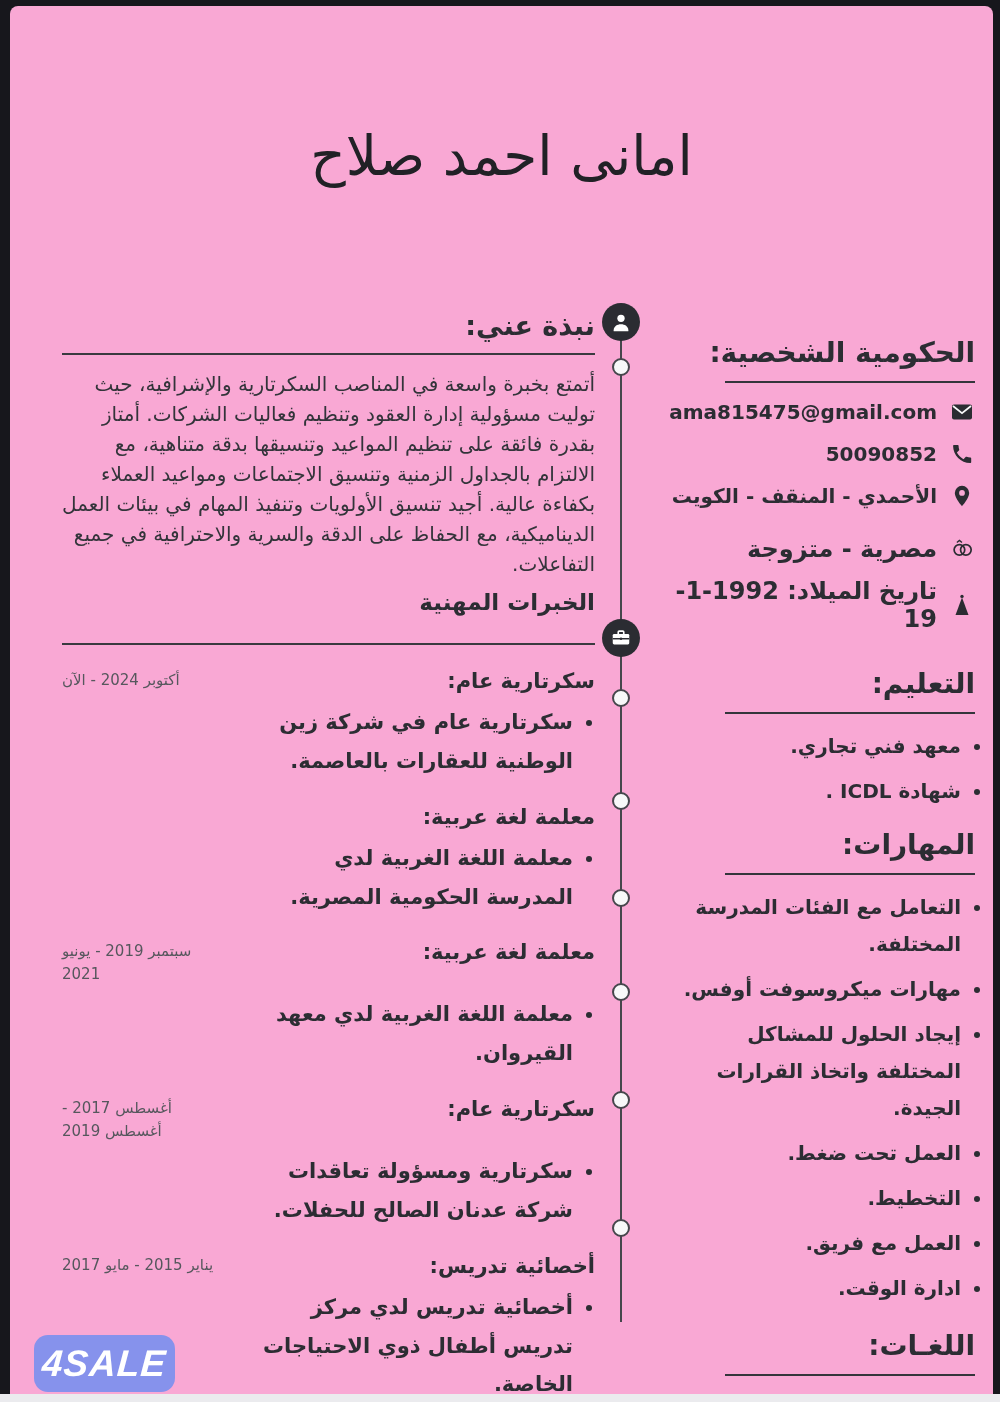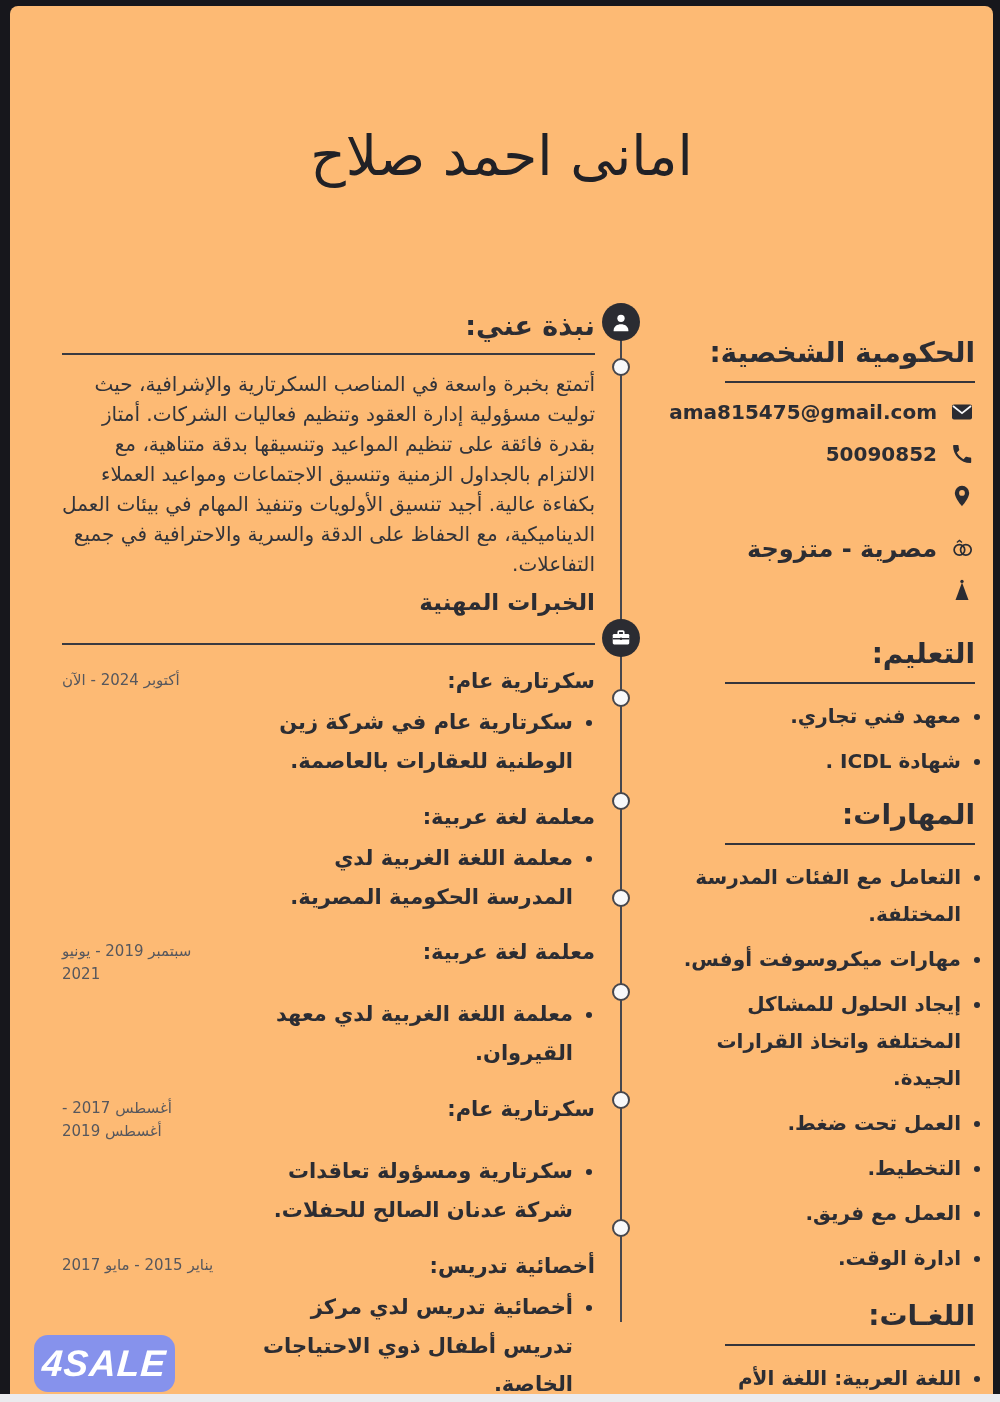--- a/index.html
+++ b/index.html
@@ -4,21 +4,21 @@
 <style>
   html,body{margin:0;padding:0;}
   body{
     width:1000px;height:1402px;position:relative;overflow:hidden;
     background:#17171c;
     font-family:"DejaVu Sans","Liberation Sans",sans-serif;
     color:#2c2d33;
   }
   .paper{
     position:absolute;top:6px;left:10px;right:7px;bottom:8px;
-    background:#fdba74;border-radius:8px 8px 0 0;text-decoration:underline;
+    background:#f9a8d4;border-radius:8px 8px 0 0;text-decoration:underline;
   }
   .bottom-strip{
     position:absolute;left:0;right:0;bottom:0;height:8px;background:#ebebee;
   }
   
   .name{
     position:absolute;top:118px;left:0;right:0;text-align:center;
     font-size:55px;font-weight:400;color:#212126;margin:0;letter-spacing:0;
   }
   
@@ -191,38 +191,40 @@
             </svg>
         </span>
         <span class="ltr">50090852</span>
       </div>
       <div class="c-row">
         <span class="ico">
           <svg viewBox="0 0 24 24">
               <path d="M12 1.8a7.2 7.2 0 0 0-7.2 7.2c0 5.2 7.2 13.2 7.2 13.2s7.2-8 7.2-13.2A7.2 7.2 0 0 0 12 1.8zm0 10a2.9 2.9 0 1 1 0-5.8 2.9 2.9 0 0 1 0 5.8z" fill="#2b2c32"></path>
             </svg>
         </span>
+        <span>الأحمدي - المنقف - الكويت</span>
       </div>
       <div class="c-row big" style="margin-top:26px">
         <span class="ico">
           <svg viewBox="0 0 28 24">
               <circle cx="11" cy="13" r="6.2" fill="none" stroke="#2b2c32" stroke-width="2"></circle>
               <circle cx="18.5" cy="13" r="6.2" fill="none" stroke="#2b2c32" stroke-width="2"></circle>
               <path d="M8 4.5l3-2.5 3 2.5" fill="none" stroke="#2b2c32" stroke-width="1.6"></path>
             </svg>
         </span>
         <span>مصرية - متزوجة</span>
       </div>
       <div class="c-row big">
         <span class="ico">
           <svg viewBox="0 0 24 24">
               <path d="M12 4.5L18.5 22h-13z" fill="#2b2c32"></path>
               <circle cx="12" cy="3.4" r="1.7" fill="#2b2c32"></circle>
             </svg>
         </span>
+        <span>تاريخ الميلاد: 1992-1-19</span>
       </div>
     </div>
 
     <div class="side-sec">
       <h2 class="side-head">التعليم:</h2>
       <ul class="side-list">
         <li>معهد فني تجاري.</li>
         <li>شهادة ICDL .</li>
       </ul>
     </div>

